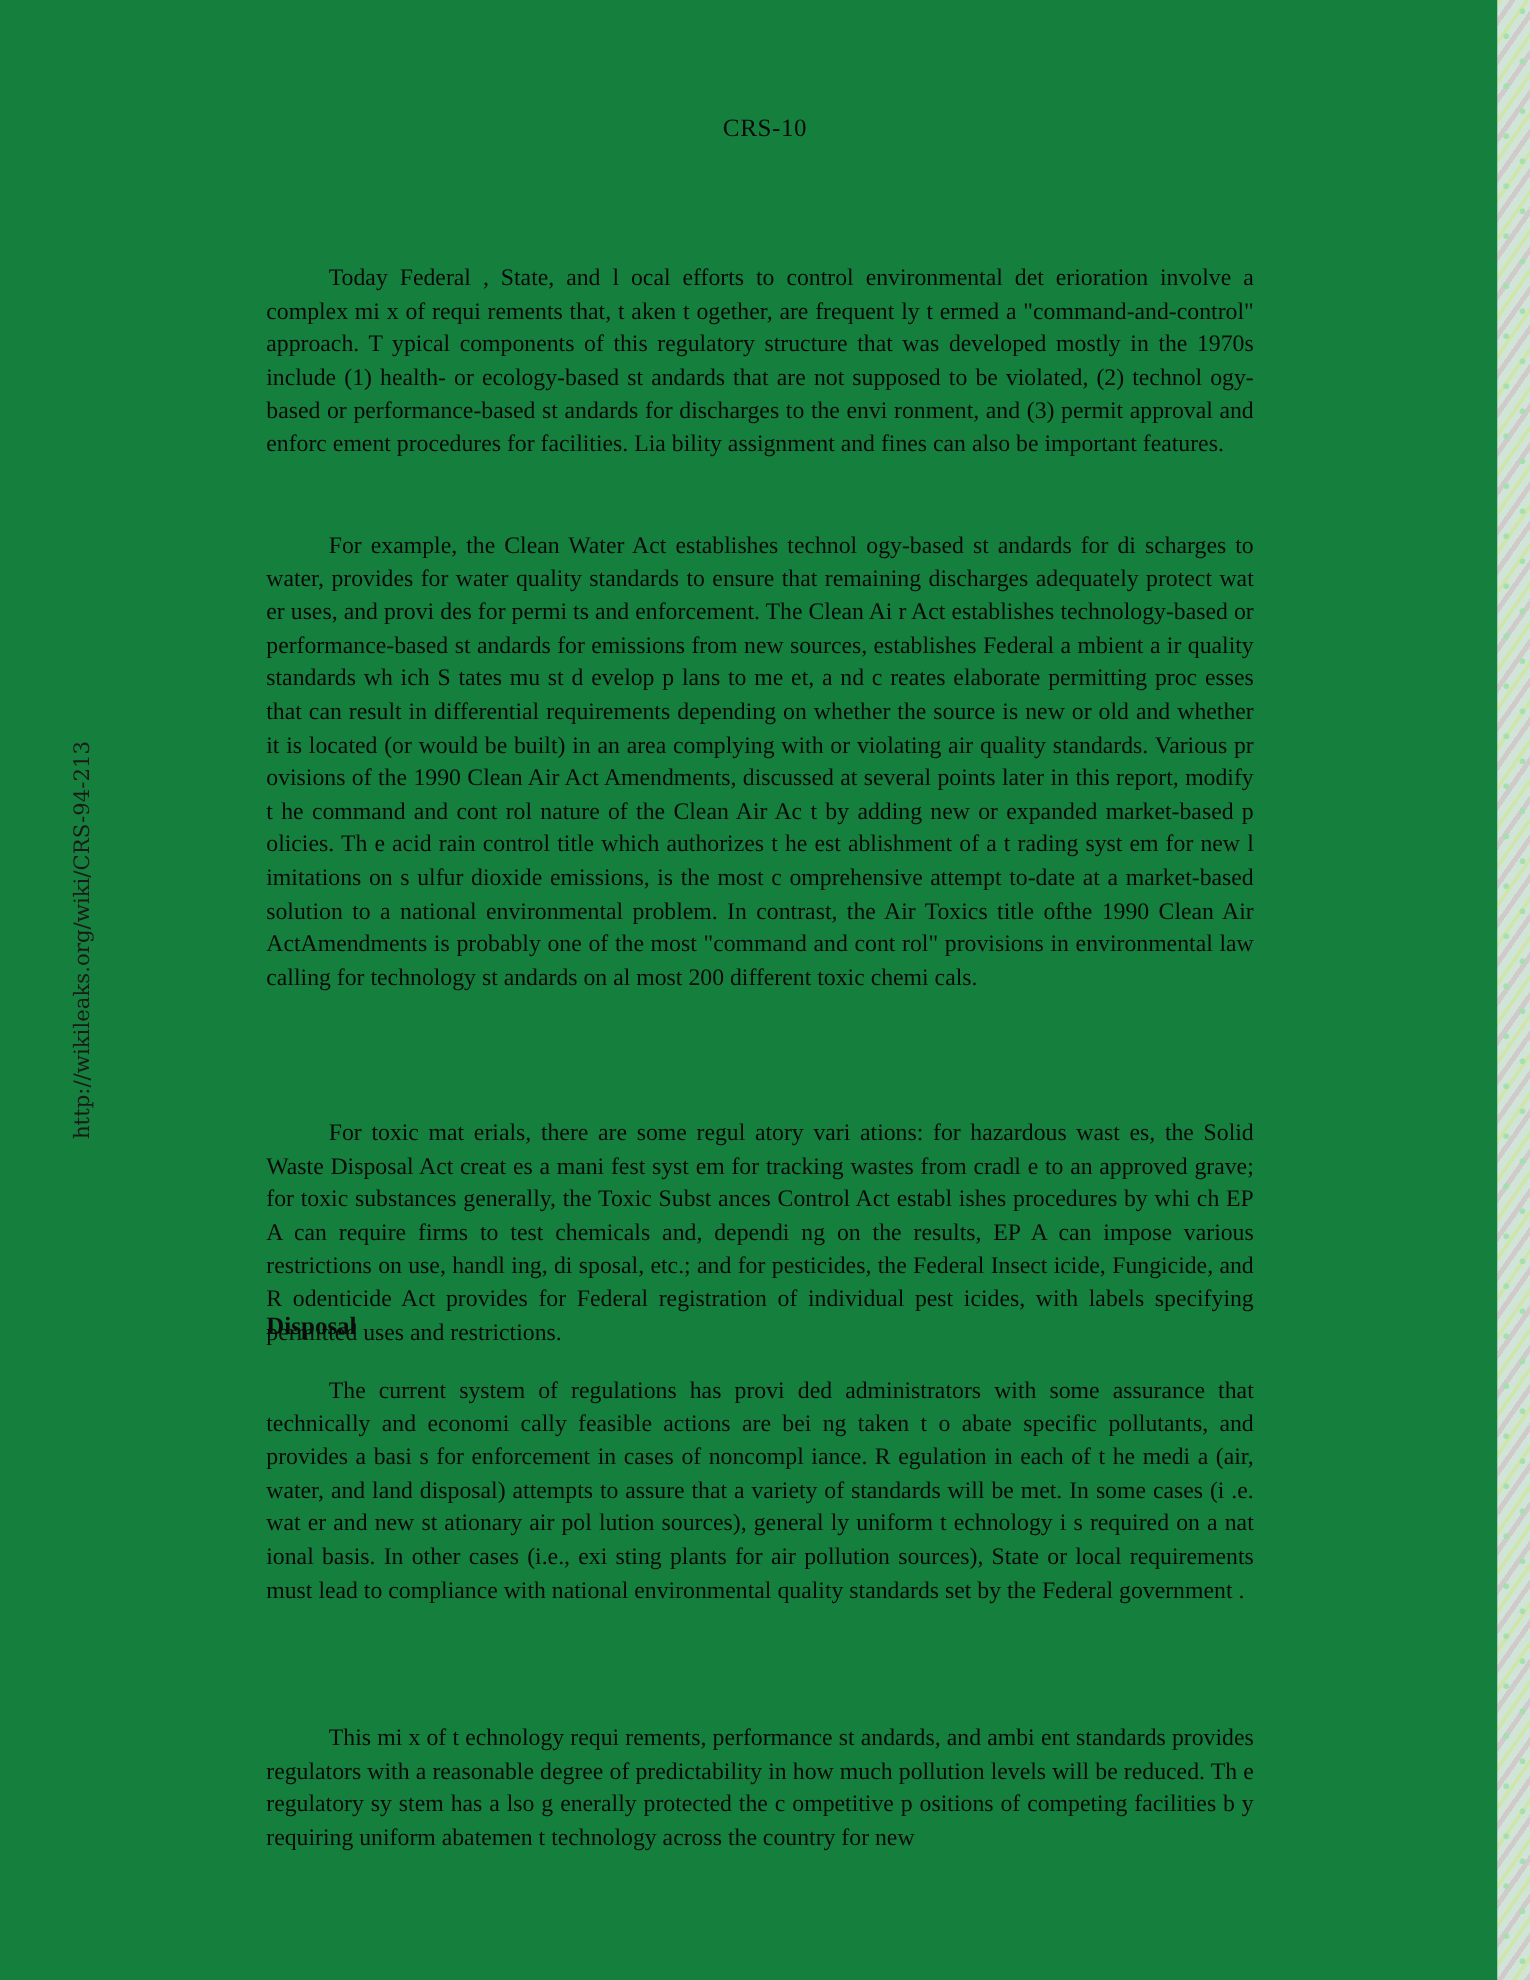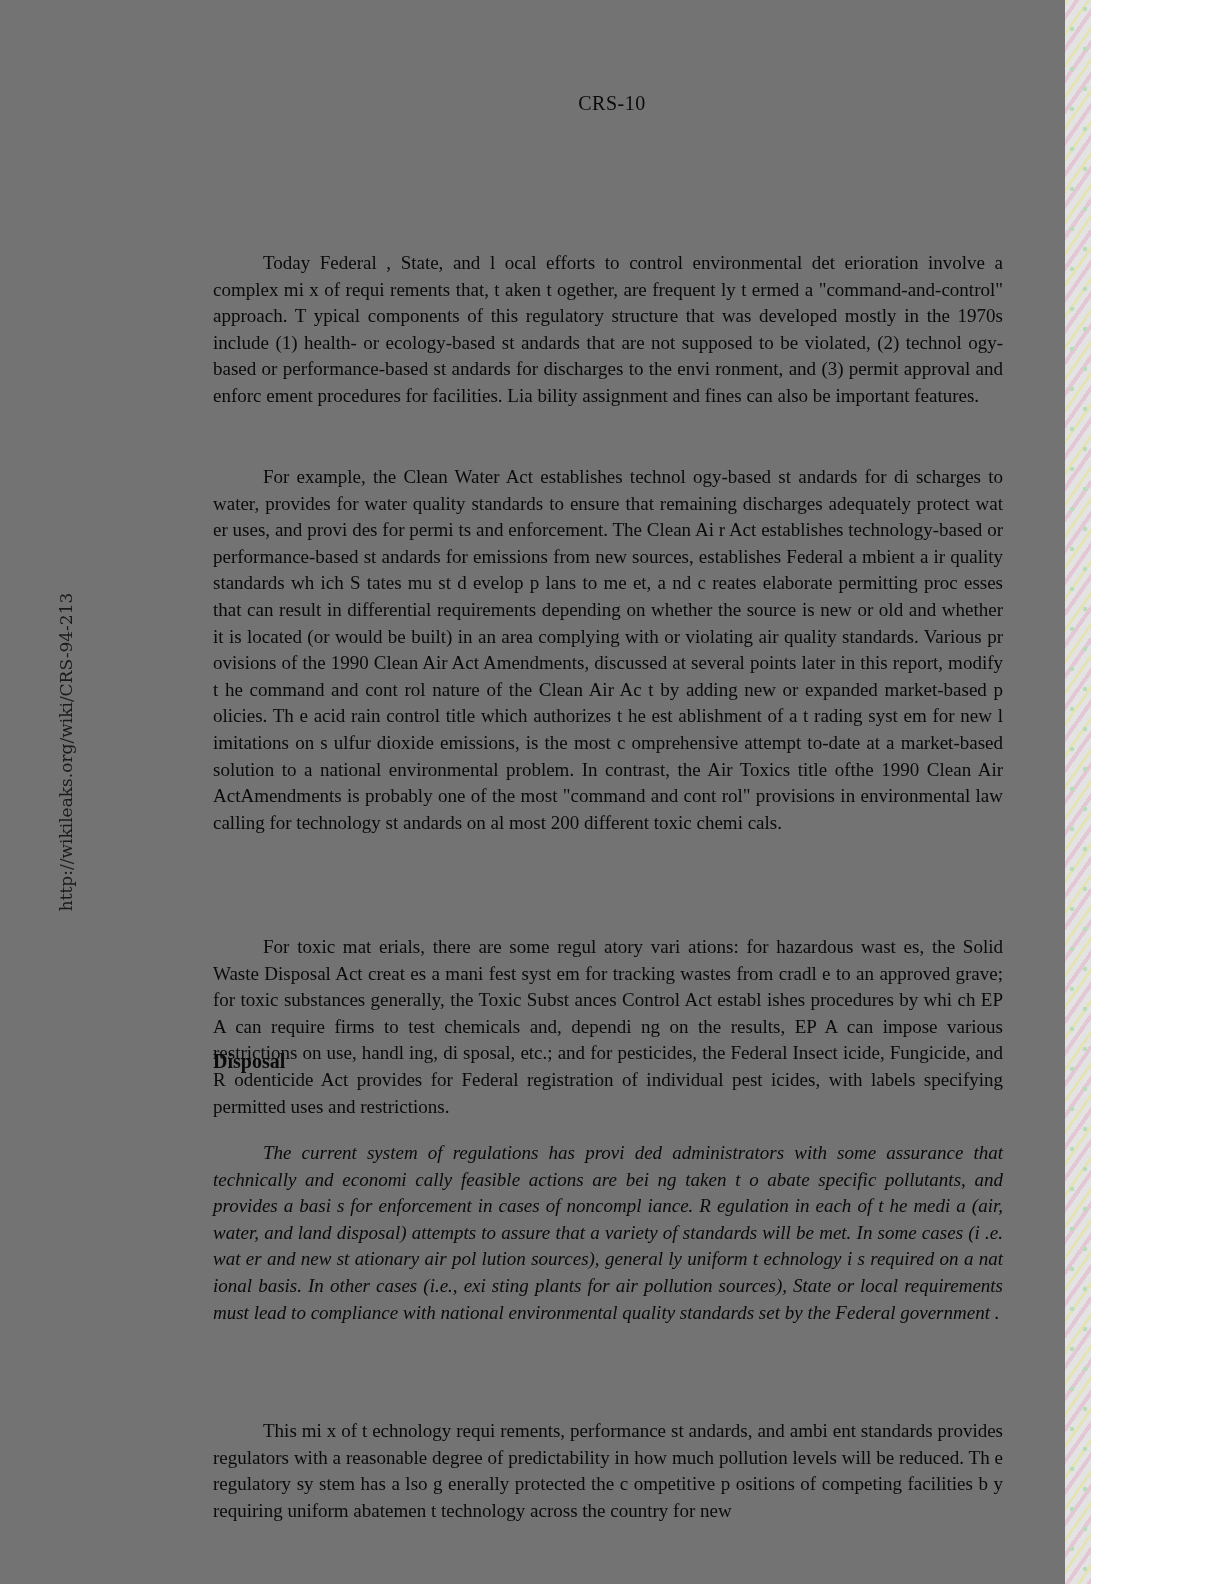--- a/index.html
+++ b/index.html
@@ -2,23 +2,23 @@
 <html><head>
 <meta charset="utf-8">
 <style>
   html, body {
     margin: 0;
     padding: 0;
     background: #ffffff;
   }
   .sheet {
     position: relative;
-    width: 1091px;
+    width: 1224px;
     height: 1584px;
-    background: #737373;
+    background: #15803d;
     font-family: "Liberation Serif", serif;
     color: #0a0a0a;
     overflow: hidden;
   }
   
   .edge-strip {
     position: absolute;
     top: 0;
     right: 0;
     width: 26px;
@@ -65,33 +65,32 @@
     letter-spacing: 0.2px;
   }
   .para {
     position: absolute;
     left: 213px;
     width: 790px;
     font-size: 19px;
     line-height: 26.6px;
     text-align: justify;
     text-indent: 50px;
-    margin-top: 40px;
   }
   .p1 { top: 210px; }
   .p2 { top: 424px; font-family: Liberation Serif, serif; }
   .p3 { top: 894px; }
   .section-heading {
     position: absolute;
     top: 1050px;
     left: 213px;
     font-size: 20px;
     font-weight: bold;
   }
-  .p4 { top: 1100px; font-style: italic; }
+  .p4 { top: 1100px; }
   .p5 { top: 1378px; }
 </style>
 </head>
 <body>
 
 <div class="sheet">
 
   <div class="edge-strip"></div>
 
   <div class="page-header">CRS-10</div>

